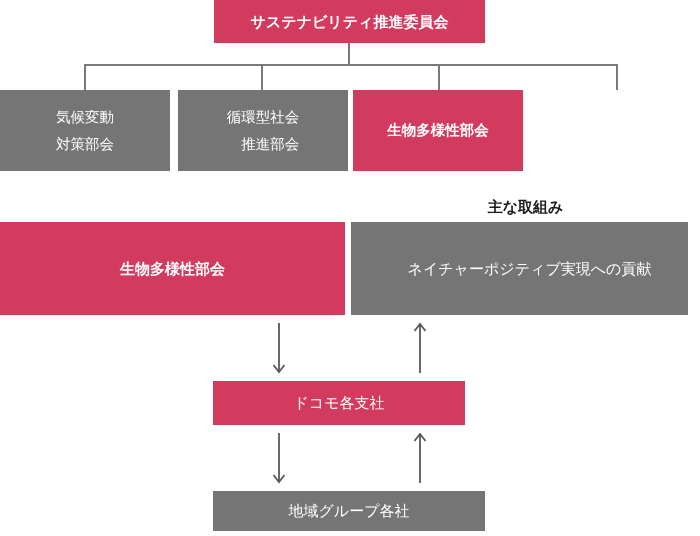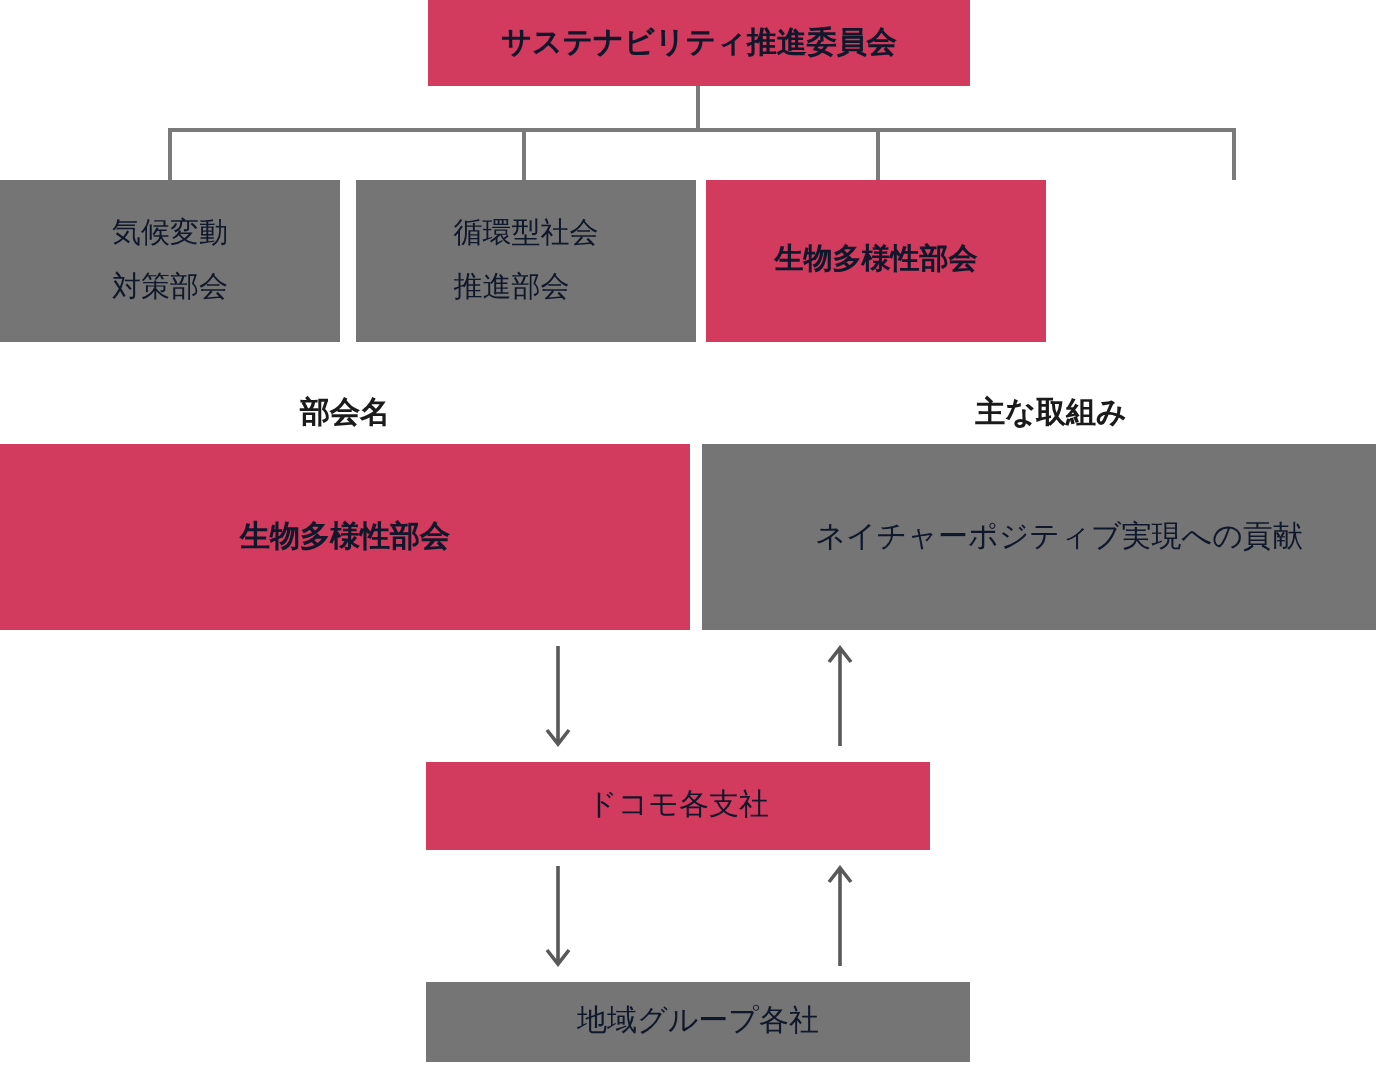--- a/index.html
+++ b/index.html
@@ -13,22 +13,22 @@
     width: 700px;
     height: 536px;
     background: #ffffff;
     overflow: hidden;
   }
   .box {
     position: absolute;
     display: flex;
     align-items: center;
     justify-content: center;
-    text-align: left;
-    color: #0f172a;
+    text-align: right;
+    color: #ffffff;
     font-size: 15px;
     line-height: 1.85;
     white-space: pre-line;
     box-sizing: border-box;
   }
   .pink { background: #d23a5e; }
   .gray { background: #757575; }
   .bold { font-weight: 700; }
 
   .top-box    { left: 214px; top: 0;     width: 271px; height: 43px; }
@@ -93,21 +93,20 @@
   <div class="line v-drop d2"></div>
   <div class="line v-drop d3"></div>
   <div class="line v-drop d4"></div>
 
   <div class="box gray sub-box sub-2">循環型社会
 推進部会</div>
   <div class="box gray sub-box sub-1">気候変動
 対策部会</div>
   <div class="box pink bold sub-box sub-3">生物多様性部会</div>
 
-  <div class="col-header header-left">部会名</div>
   <div class="col-header header-right">主な取組み</div>
 
   <div class="box pink bold detail-box detail-name">生物多様性部会</div>
   <div class="box gray detail-box detail-init">ネイチャーポジティブ実現への貢献</div>
 
   <svg class="arrow arrow-r1 arrow-down" viewBox="0 0 16 52">
     <path d="M8 1 V 49 M2.5 43 L8 50 L13.5 43" fill="none" stroke="#595959" stroke-width="1.8"></path>
   </svg>
   <svg class="arrow arrow-r1 arrow-up" viewBox="0 0 16 52">
     <path d="M8 51 V 3 M2.5 9 L8 2 L13.5 9" fill="none" stroke="#595959" stroke-width="1.8"></path>

